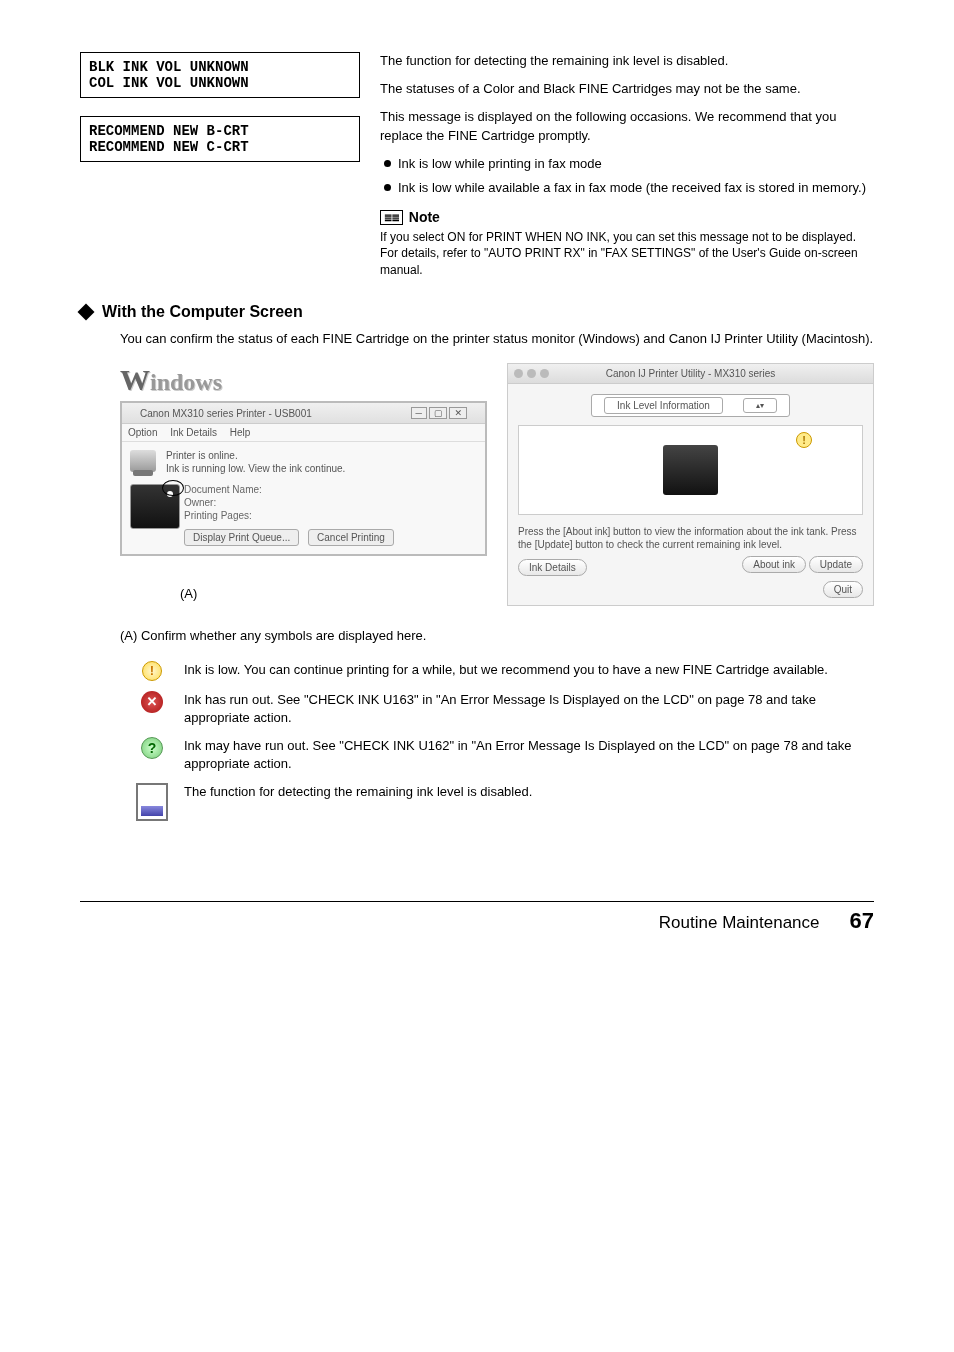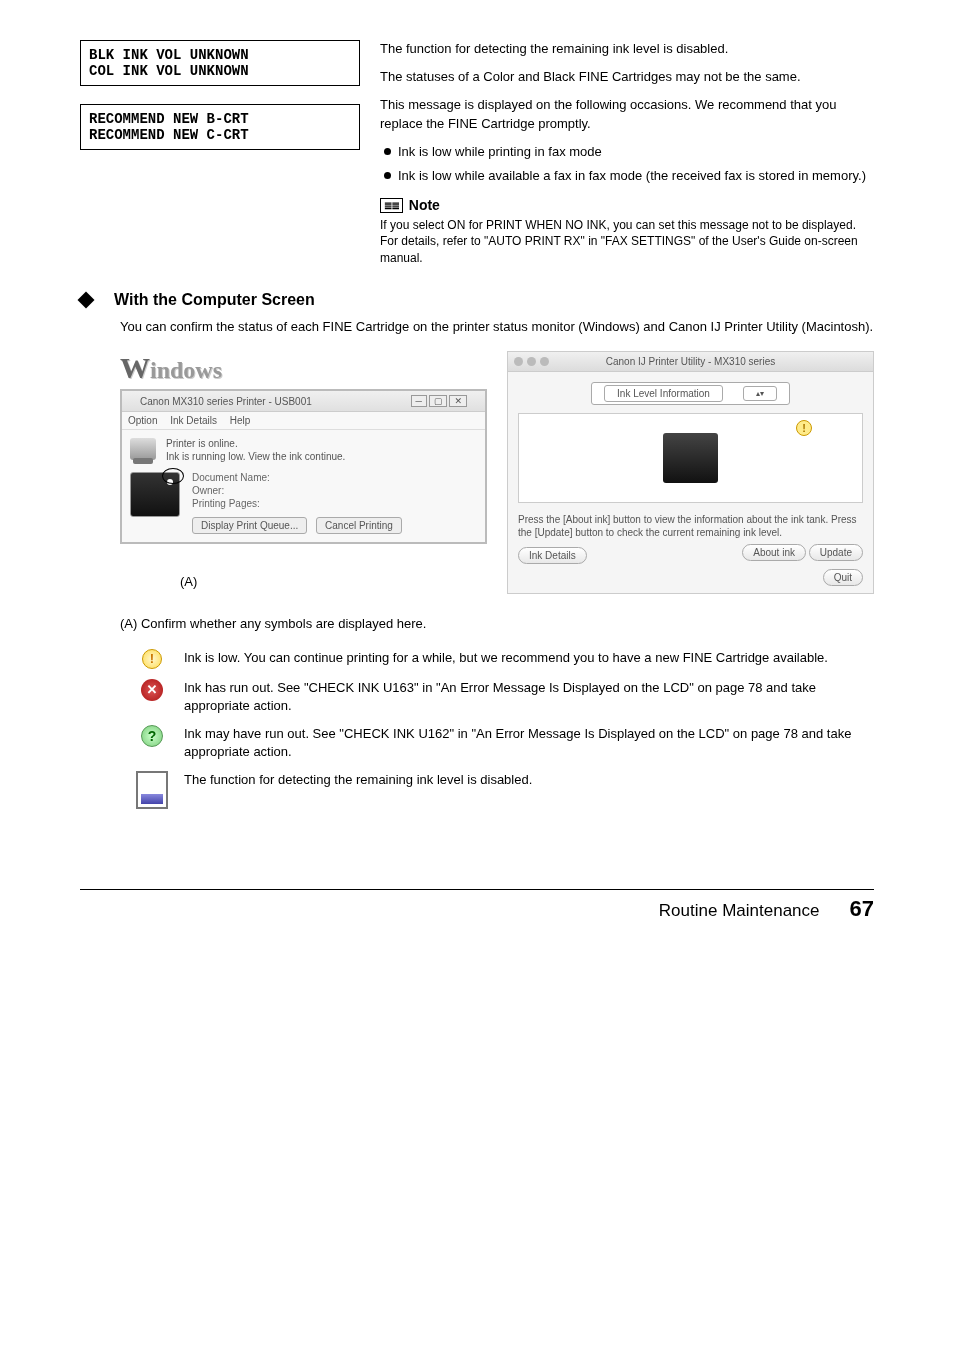--- a/index.html
+++ b/index.html
@@ -1,50 +1,50 @@
 <!DOCTYPE html>
 <html><head>
 <meta charset="utf-8">
 <style>
 * { margin: 0; padding: 0; box-sizing: border-box; }
 body { font-family: Arial, Helvetica, sans-serif; background: #fff; padding: 40px 80px; font-size: 13px; color: #000; }
-.page-content { max-width: 840px; margin: 0 auto; }
+.page-content { max-width: 840px; margin: 12px auto; }
 .top-section { display: flex; gap: 20px; margin-bottom: 25px; }
 .left-boxes { flex: 0 0 280px; }
 .right-text { flex: 1; }
 .mono-box { border: 1px solid #000; padding: 6px 8px; font-family: "Courier New", monospace; font-weight: bold; font-size: 14px; margin-bottom: 18px; white-space: pre; }
 .right-text p { margin-bottom: 10px; line-height: 1.4; }
 ul.bullets { list-style: none; padding-left: 0; }
 ul.bullets li { position: relative; padding-left: 18px; margin-bottom: 6px; line-height: 1.4; }
 ul.bullets li::before { content: ""; position: absolute; left: 4px; top: 5px; width: 7px; height: 7px; background: #000; border-radius: 50%; }
 .note-block { margin-top: 12px; }
 .note-header { display: flex; align-items: center; font-weight: bold; font-size: 14px; margin-bottom: 4px; gap: 6px; }
 .note-icon { border: 1.5px solid #000; padding: 1px 3px; font-size: 10px; letter-spacing: -1px; }
 .note-body { font-size: 12px; line-height: 1.35; }
 .section2 { margin-top: 10px; }
-.section-header { display: flex; align-items: center; gap: 22px; margin-bottom: 8px; }
+.section-header { display: flex; align-items: center; gap: 10px; margin-bottom: 8px; }
 .diamond { width: 12px; height: 12px; background: #000; transform: rotate(45deg); flex-shrink: 0; }
 .section-header h2 { font-size: 16px; font-weight: bold; }
 .section2 > p { margin-left: 40px; margin-bottom: 15px; line-height: 1.5; }
 .os-row { display: flex; gap: 20px; margin-left: 40px; margin-bottom: 20px; }
 .os-col { flex: 1; }
 .os-label { font-family: "Times New Roman", serif; font-size: 24px; font-weight: bold; color: #999; text-shadow: 1px 1px 0 #ccc; margin-bottom: 4px; }
 .os-label .first { color: #666; font-size: 30px; }
 .win-panel { border: 2px solid #bbb; background: #f8f8f8; position: relative; font-size: 10px; }
 .panel-title { background: linear-gradient(#f0f0f0,#e0e0e0); padding: 4px 18px; border-bottom: 1px solid #ccc; display: flex; justify-content: space-between; align-items: center; color: #555; }
 .win-btns { display: flex; gap: 2px; }
 .win-btns span { border: 1px solid #999; padding: 0 4px; font-size: 9px; background: #eee; }
 .panel-menu { padding: 3px 6px; color: #555; border-bottom: 1px solid #ddd; }
 .panel-menu span { margin-right: 10px; }
 .panel-body { padding: 8px; display: flex; gap: 10px; }
 .printer-icon { width: 26px; height: 22px; background: linear-gradient(#ddd,#999); border-radius: 3px; position: relative; }
 .printer-icon::after { content: ""; position: absolute; bottom: -4px; left: 3px; width: 20px; height: 6px; background: #777; border-radius: 2px; }
 .panel-status { flex: 1; }
 .panel-status p { color: #555; margin-bottom: 2px; }
-.panel-lower { padding: 0 8px 8px 8px; display: flex; gap: 12px; }
+.panel-lower { padding: 0 8px 8px 8px; display: flex; gap: 4px; }
 .cartridge-wrap { position: relative; }
 .cartridge { width: 50px; height: 45px; border: 1px solid #999; background: linear-gradient(#333,#111); border-radius: 3px; position: relative; }
 .cartridge::before { content: ""; position: absolute; top: 6px; right: 6px; width: 6px; height: 6px; background: #fff; border-radius: 50%; }
 .callout-oval { position: absolute; top: -4px; right: -4px; width: 22px; height: 16px; border: 1px solid #000; border-radius: 50%; }
 .panel-right { color: #666; }
 .panel-right p { margin-bottom: 2px; }
 .panel-btns { margin-top: 8px; }
 .panel-btns span { border: 1px solid #aaa; background: #eee; border-radius: 3px; padding: 2px 8px; margin-right: 6px; color: #555; display: inline-block; }
 .a-label { margin-top: 30px; margin-left: 60px; font-size: 13px; }
 .mac-panel { border: 1px solid #ccc; background: #f5f5f5; font-size: 10px; }

